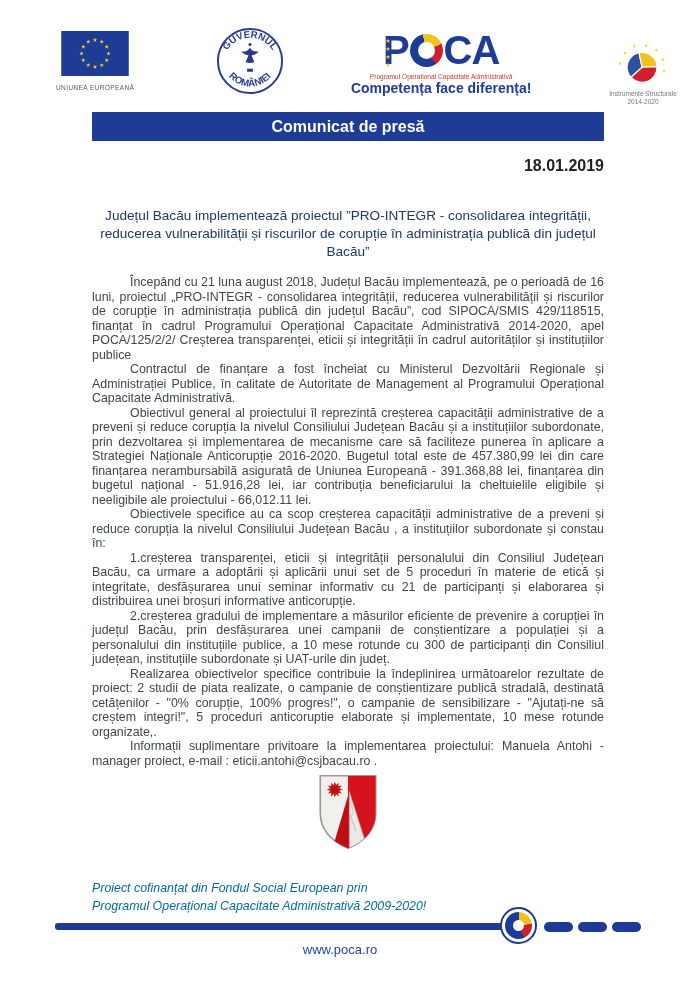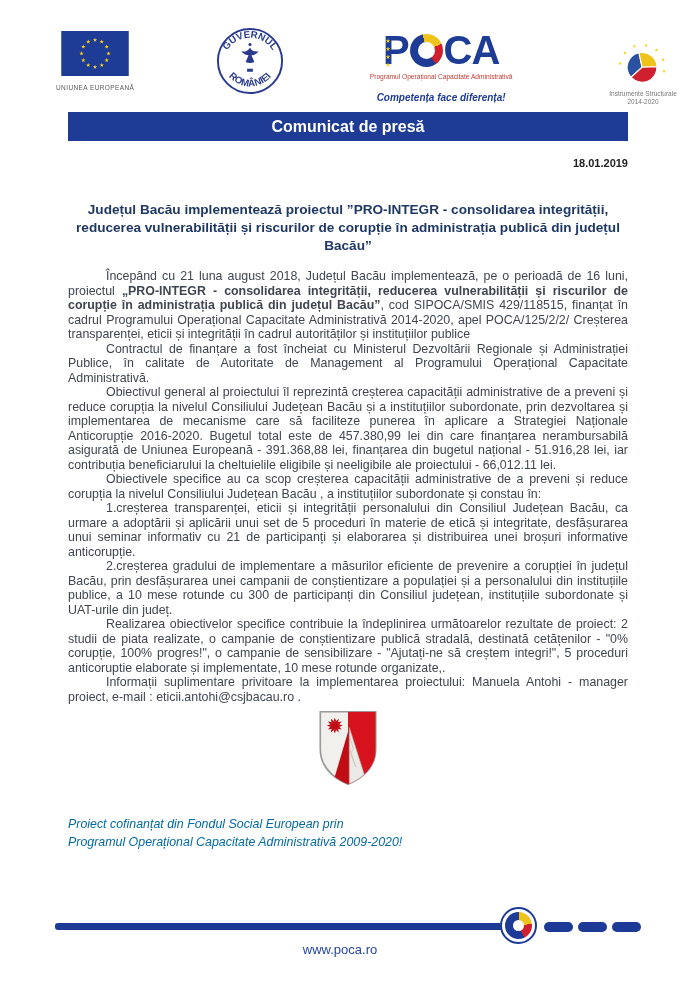--- a/index.html
+++ b/index.html
@@ -1,55 +1,55 @@
 <!DOCTYPE html>
 <html><head>
 <meta charset="utf-8">
 <style>
   html,body{margin:0;padding:0;background:#e8e8e8;}
   .page{width:696px;height:987px;background:#ffffff;position:relative;margin:0 auto;
         font-family:"Liberation Sans",sans-serif;color:#3f4650;overflow:hidden;}
-  .content{padding:0 68px;}
+  .content{padding:0 92px;}
 
   
   .logos-row{display:flex;align-items:flex-start;margin:26px 0 0 0;padding:0 7px 0 56px;
              justify-content:space-between;height:76px;}
   .logo{display:flex;flex-direction:column;align-items:center;}
   .logo-caption{font-size:6.5px;color:#5a5a5a;letter-spacing:.4px;margin-top:4px;white-space:nowrap;}
 
   .eu-logo{margin-top:5px;}
   .gov-logo{margin-top:0;}
 
   .poca-logo{margin-top:4px;width:150px;}
   .poca-word{display:flex;align-items:center;height:40px;}
   .poca-letter{font-size:40px;font-weight:bold;color:#1e3c96;line-height:40px;letter-spacing:-1px;}
   .poca-p{position:relative;}
   .poca-p .pstars{position:absolute;left:1px;top:7px;}
   .poca-o{width:33px;height:33px;border-radius:50%;margin:0 1px;position:relative;
           background:conic-gradient(from 210deg,#1e3c96 0 38%,#f0c31c 38% 60%,#cf2030 60% 82%,#1e3c96 82% 100%);}
   .poca-o::after{content:"";position:absolute;inset:8px;background:#fff;border-radius:50%;}
   .poca-sub{font-size:6.6px;color:#c23b33;margin-top:3px;white-space:nowrap;}
-  .poca-tag{font-size:10px;font-weight:bold;color:#1e3c96;margin-top:12px;white-space:nowrap;font-style:italic;}
+  .poca-tag{font-size:14px;font-weight:bold;color:#1e3c96;margin-top:0;white-space:nowrap;}
 
   .is-logo{margin-top:6px;}
   .is-caption{font-size:6.5px;color:#777;text-align:center;line-height:8px;margin-top:2px;}
 
   
   .banner{height:29px;background:#1e3c96;color:#ffffff;text-align:center;
           font-size:16px;font-weight:bold;line-height:29px;margin-top:10px;}
 
   
-  .date-line{text-align:right;font-size:11px;font-weight:bold;color:#222;margin-top:16px;}
-  .doc-title{font-size:13.6px;font-weight:bold;color:#1f3864;text-align:center;
+  .date-line{text-align:right;font-size:16px;font-weight:bold;color:#222;margin-top:16px;}
+  .doc-title{font-size:13.6px;font-weight:normal;color:#1f3864;text-align:center;
              line-height:18px;margin:32px 0 0 0;}
 
   
   .body-text{margin-top:14px;font-size:12.4px;line-height:14.5px;text-align:justify;color:#3f4650;}
   .body-text p{margin:0;text-indent:38px;}
-  .body-text .b{font-weight:bold;}
+  .body-text .b{font-weight:normal;}
 
   
   .coat-wrap{text-align:center;margin-top:3px;}
 
   
   .cofinance{margin-top:22px;text-align:left;font-style:italic;color:#0369a1;
              font-size:12.4px;line-height:18px;}
 
   
   .footer-art{position:absolute;left:0;top:906px;width:696px;height:42px;}

